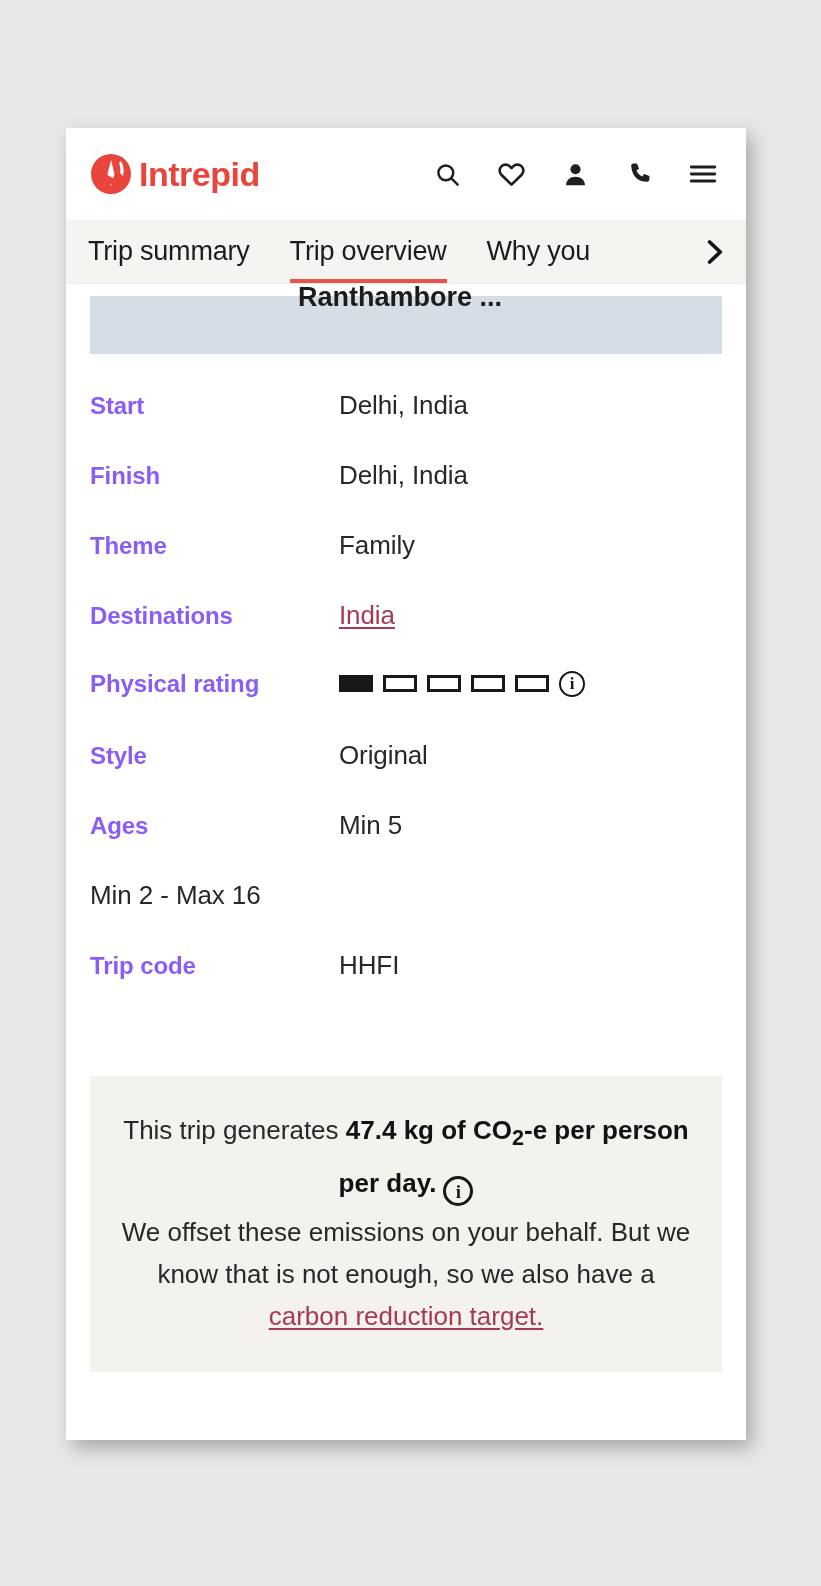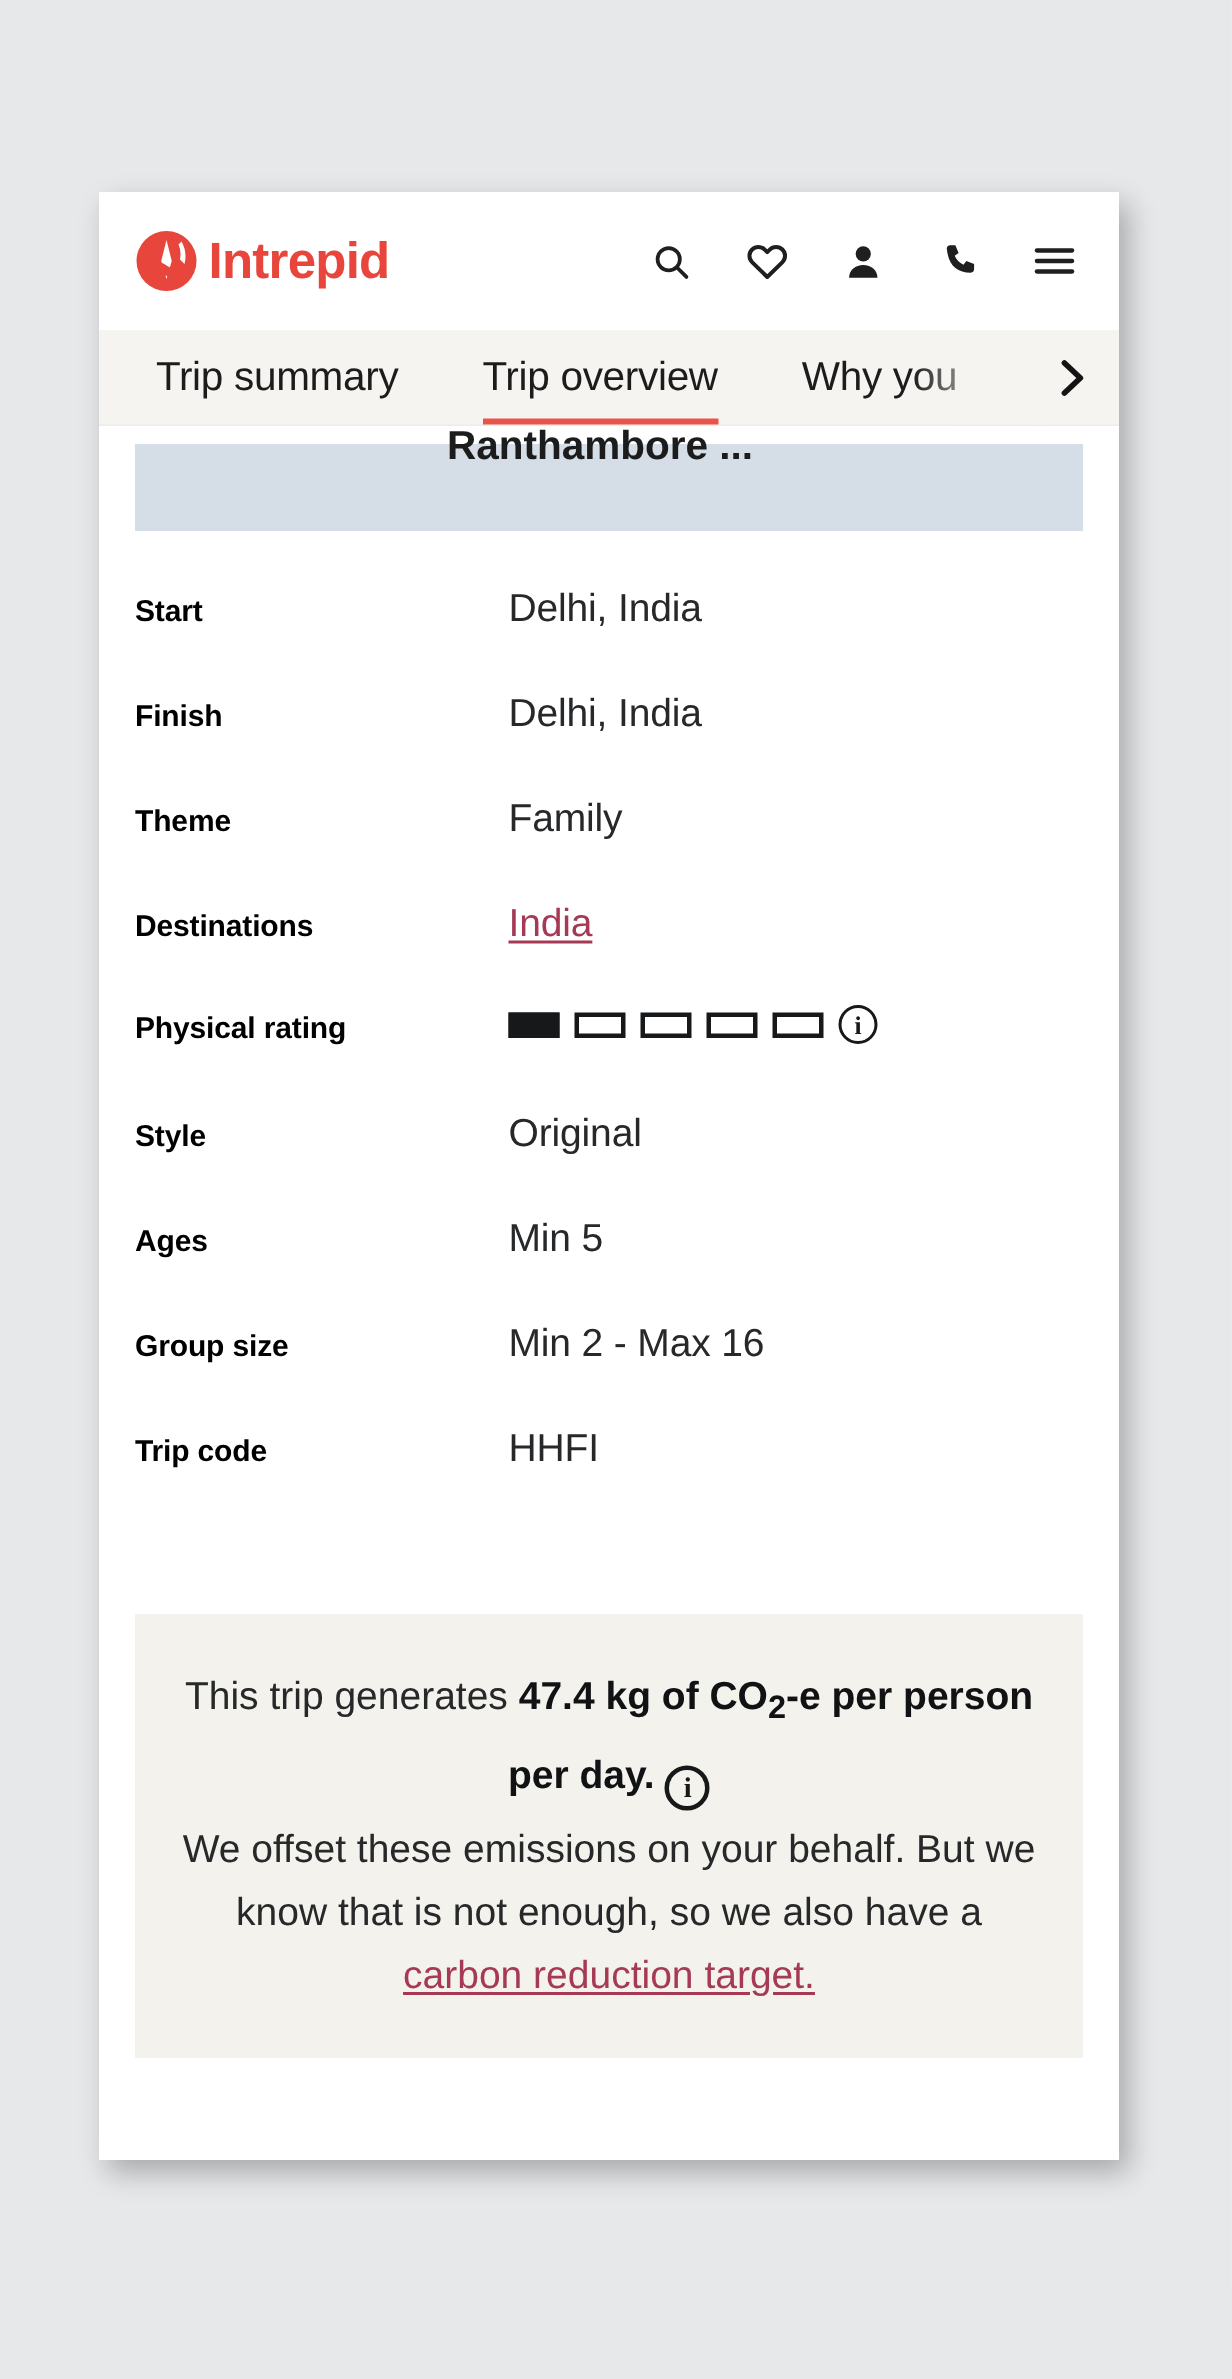--- a/index.html
+++ b/index.html
@@ -103,21 +103,20 @@
 
   .tab {
     position: relative;
     font-size: 27px;
     color: #1c1c1c;
     height: 100%;
     display: flex;
     align-items: center;
     cursor: pointer;
     letter-spacing: -0.2px;
-    margin-left: 16px;
   }
 
   .tab.active::after {
     content: "";
     position: absolute;
     left: 0; right: 0;
     bottom: -1px;
     height: 5px;
     background: #e8544a;
   }
@@ -180,23 +179,23 @@
 
   .drow {
     display: flex;
     align-items: baseline;
     min-height: 70px;
     padding-top: 12px;
   }
 
   .dlabel {
     flex: 0 0 249px;
-    font-size: 20px;
-    font-weight: bold;
-    color: #000000;
+    font-size: 24px;
+    font-weight: bold;
+    color: #8b5cf6;
     letter-spacing: -0.1px;
   }
 
   .dvalue {
     font-size: 26px;
     color: #27282a;
     display: flex;
     align-items: center;
     letter-spacing: -0.1px;
   }
@@ -411,21 +410,20 @@
           <div class="dlabel">Style</div>
           <div class="dvalue">Original</div>
         </div>
 
         <div class="drow">
           <div class="dlabel">Ages</div>
           <div class="dvalue">Min 5</div>
         </div>
 
         <div class="drow">
-          <div class="dlabel">Group size</div>
           <div class="dvalue">Min 2 - Max 16</div>
         </div>
 
         <div class="drow">
           <div class="dlabel">Trip code</div>
           <div class="dvalue">HHFI</div>
         </div>
 
       </div>
 

